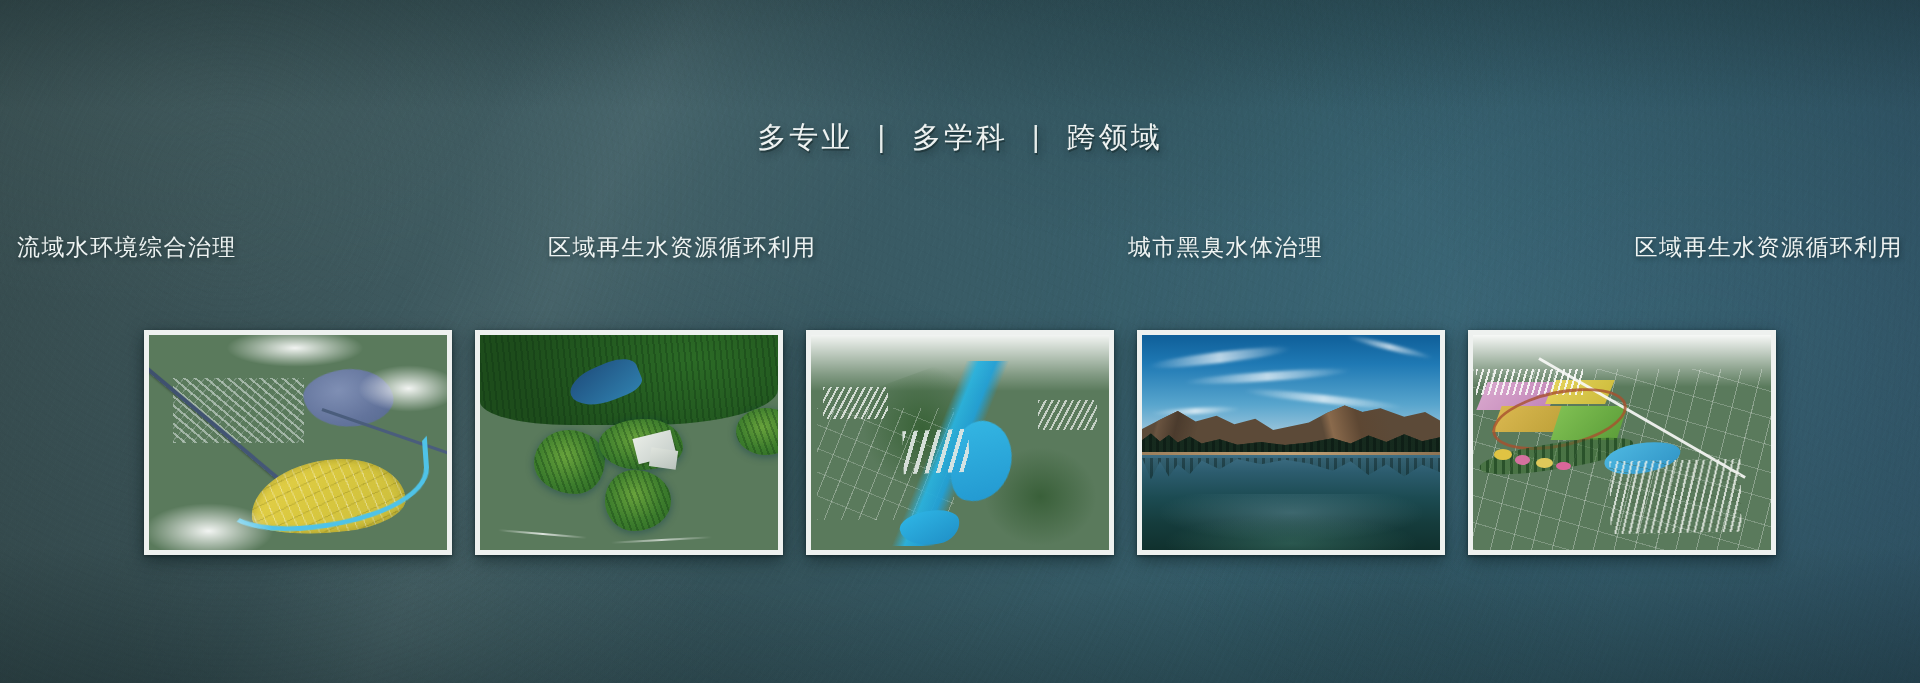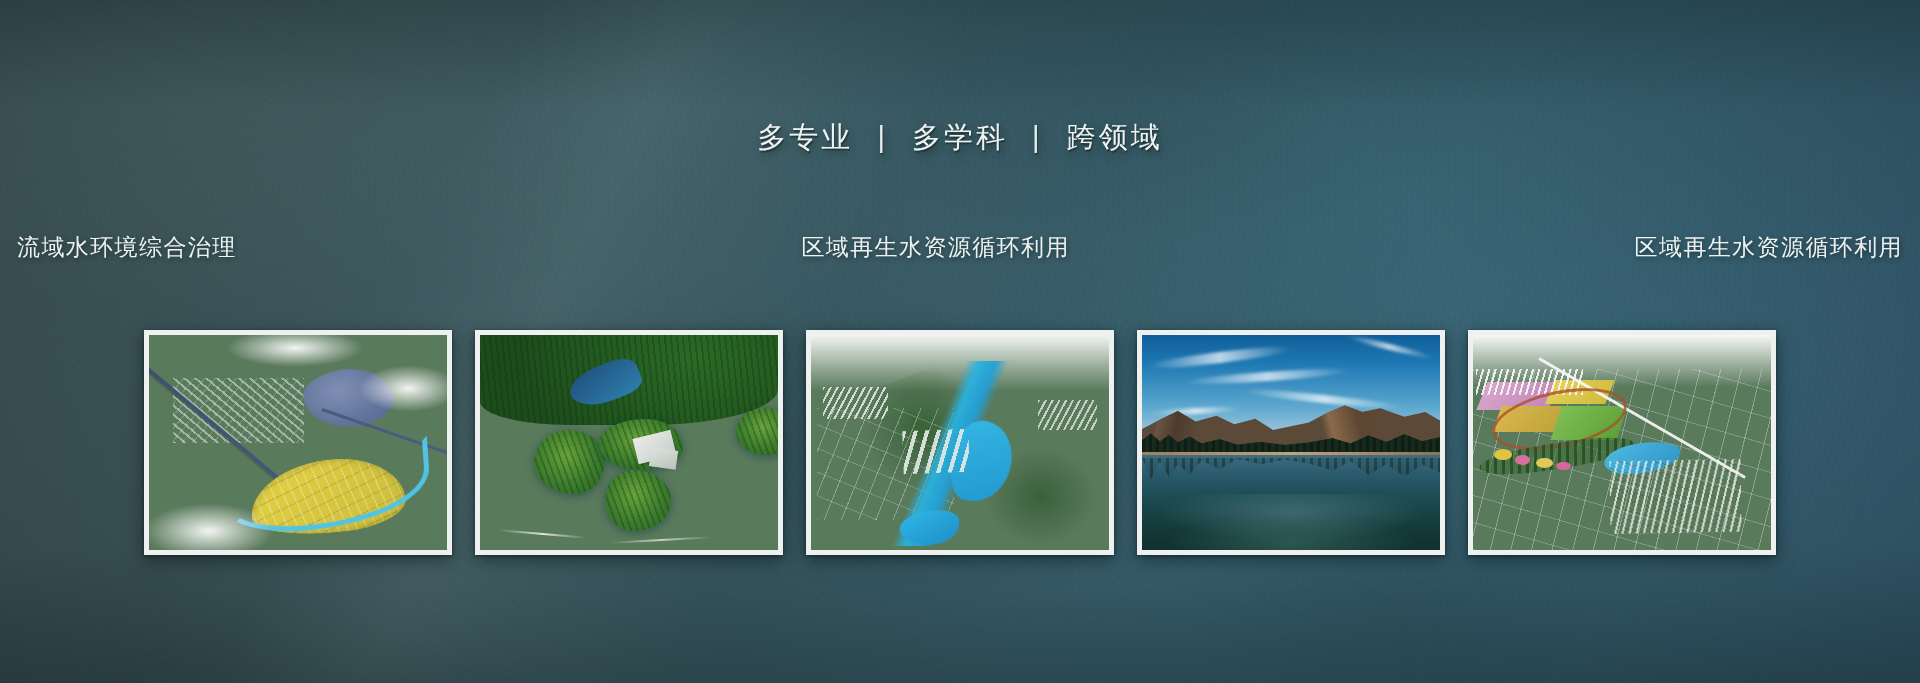--- a/index.html
+++ b/index.html
@@ -445,20 +445,21 @@
         <span class="sep">|</span>
         <span>多学科</span>
         <span class="sep">|</span>
         <span>跨领域</span>
       </div>
     </div>
 
     <div class="tagline-row">
       <span class="tag">流域水环境综合治理</span>
       <span class="tag">区域再生水资源循环利用</span>
+      <span class="tag">城市黑臭水体治理</span>
       <span class="tag">区域再生水资源循环利用</span>
     </div>
 
     <div class="gallery">
 
       <div class="thumb" title="流域水环境综合治理鸟瞰效果图">
         <div class="pic p1">
           <span class="urban"></span>
           <span class="lake"></span>
           <span class="road"></span>

